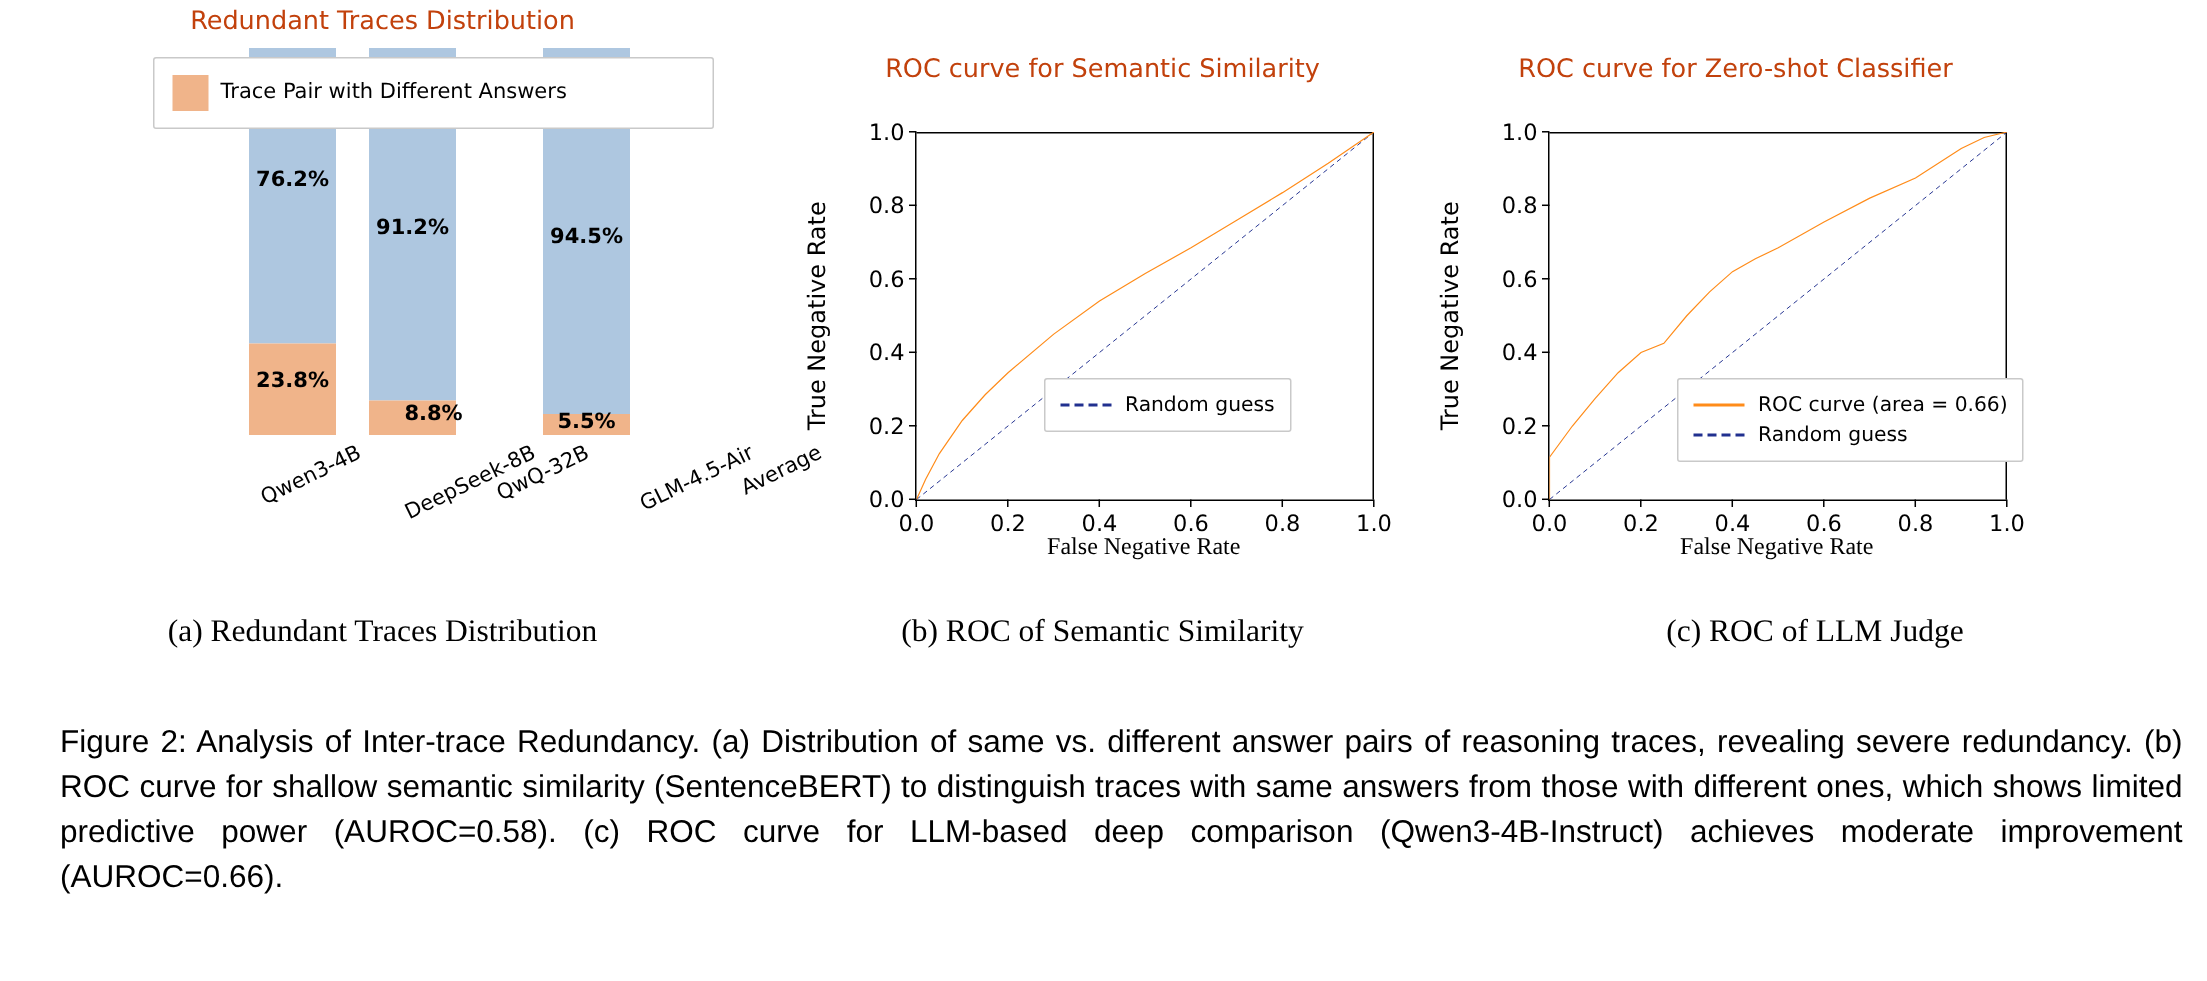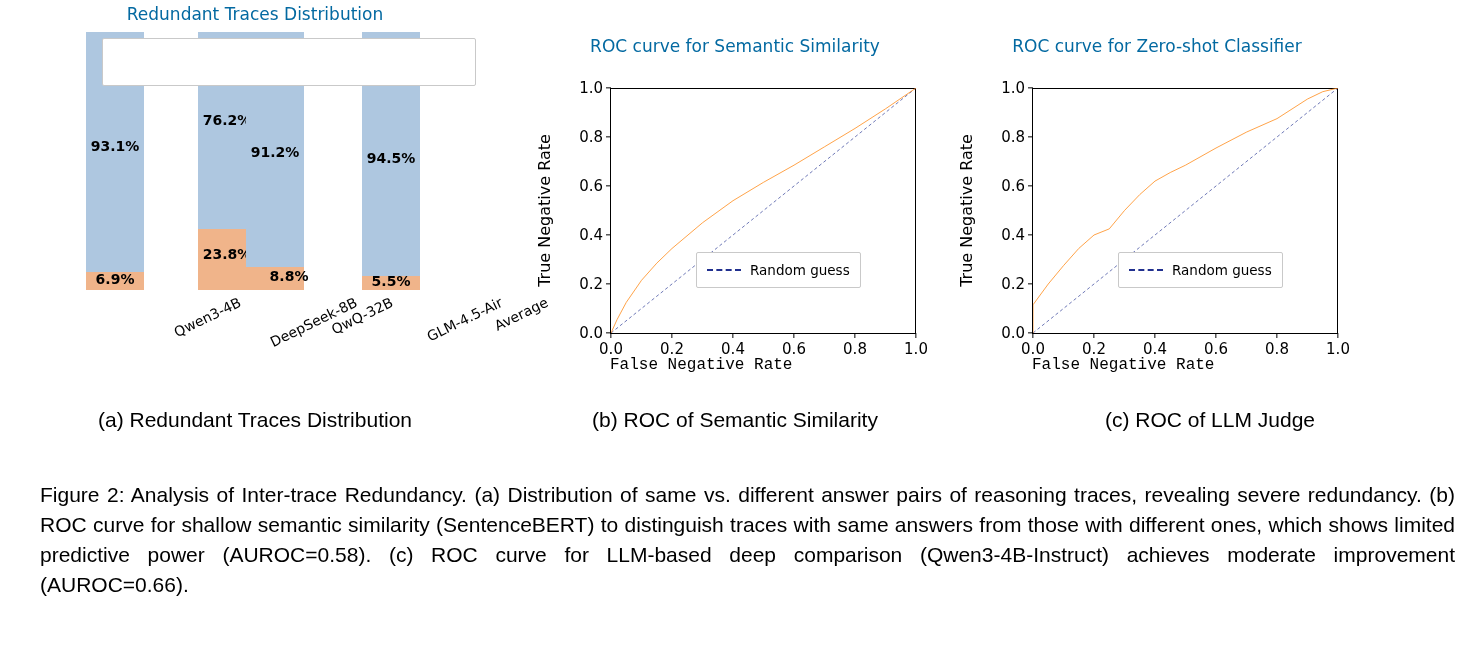--- a/index.html
+++ b/index.html
@@ -1,21 +1,21 @@
 <!DOCTYPE html>
 <html><head>
 <meta charset="utf-8">
 <style>
   html,body{margin:0;padding:0;background:#ffffff;}
   body{width:1471px;height:654px;font-family:"Liberation Serif",serif;color:#000;overflow:hidden;}
   .page{position:relative;width:1471px;height:654px;}
 
   
   .panel{position:absolute;}
-  .panel-title{font-family:"DejaVu Sans",sans-serif;font-size:17px;text-align:center;color:#0369a1;}
+  .panel-title{font-family:"DejaVu Sans",sans-serif;font-size:17px;text-align:center;color:#c2410c;}
 
   
   #fig-a{left:20px;top:4px;width:470px;height:400px;}
   #fig-a .title{width:430px;margin-left:20px;}
   .bar-plot{position:relative;width:400px;height:258px;margin-left:62px;margin-top:8px;}
   .bar-col{position:absolute;bottom:0;width:58px;}
   .seg-same{background:#aec7e0;position:relative;}
   .seg-diff{background:#f0b48a;position:relative;}
   .seg-label{position:absolute;left:50%;transform:translateX(-50%);font-family:"DejaVu Sans",sans-serif;font-weight:bold;font-size:14px;color:#000;white-space:nowrap;}
   .xticks{position:relative;width:400px;margin-left:62px;height:70px;}
@@ -28,56 +28,48 @@
   
   .roc{width:470px;height:400px;}
   .roc .title{width:470px;}
   .roc-wrap{position:relative;width:470px;height:330px;}
   .axes{position:absolute;left:110px;top:32px;width:305px;height:245px;border-left:1.3px solid #000;border-bottom:1.3px solid #000;}
   .axes .spine-t,.axes .spine-r{position:absolute;background:#000;}
   .axes .spine-t{left:0;top:0;width:100%;height:1.3px;}
   .axes .spine-r{right:0;top:0;width:1.3px;height:100%;}
   .ylab{position:absolute;left:34px;top:32px;height:245px;width:20px;display:flex;align-items:center;justify-content:center;}
   .ylab span{font-family:"DejaVu Sans",sans-serif;font-size:16px;transform:rotate(-90deg);white-space:nowrap;}
-  .xlab{position:absolute;left:110px;top:300px;width:305px;font-family:Liberation Mono, monospace;font-size:16px;}
+  .xlab{position:absolute;left:110px;top:300px;width:305px;text-align:center;font-family:Liberation Serif, serif;font-size:16px;}
   .ytick{position:absolute;right:100%;margin-right:8px;transform:translateY(-50%);font-family:"DejaVu Sans",sans-serif;font-size:15px;white-space:nowrap;}
   .xtk{position:absolute;top:100%;margin-top:7px;transform:translateX(-50%);font-family:"DejaVu Sans",sans-serif;font-size:15px;}
   .tickmark-y{position:absolute;right:100%;width:5px;height:1.3px;background:#000;transform:translateY(-50%);}
   .tickmark-x{position:absolute;top:100%;width:1.3px;height:5px;background:#000;transform:translateX(-50%);}
   .legend-roc{position:absolute;border:1px solid #c9c9c9;background:#fff;border-radius:2px;padding:7px 10px;font-family:"DejaVu Sans",sans-serif;font-size:13.5px;}
   .legend-roc .row{display:flex;align-items:center;height:20px;}
   .legend-roc .line{width:34px;height:0;border-top:2.2px solid #ff8c1a;margin-right:9px;}
   .legend-roc .dash{width:34px;height:0;border-top:2px dashed #21308f;margin-right:9px;}
 
   
-  .subcap{position:absolute;font-family:Liberation Sans, sans-serif;font-size:21px;text-align:center;}
+  .subcap{position:absolute;font-family:Liberation Serif, serif;font-size:21px;text-align:center;}
 
   
   .caption{position:absolute;left:40px;top:480px;width:1415px;font-family:Liberation Sans, sans-serif;font-size:21px;line-height:1.43;text-align:justify;}
 </style>
 </head>
 <body>
 
 <div class="page">
 
   <div class="panel" id="fig-a">
     <div class="panel-title title">Redundant Traces Distribution</div>
 
     <div class="bar-plot">
 
-      <div class="bar-col" style="left:4px;height:258px;">
-        <div class="seg-same" style="height:93.1%;">
-          <span class="seg-label" style="top:106px;">93.1%</span>
-        </div>
-        <div class="seg-diff" style="height:6.9%;">
-          <span class="seg-label" style="top:-1px;">6.9%</span>
-        </div>
-      </div>
-
-      <div class="bar-col" style="left:84px;height:258px;margin-left:32px;">
+
+      <div class="bar-col" style="left:84px;height:258px;">
         <div class="seg-same" style="height:76.2%;">
           <span class="seg-label" style="top:80px;">76.2%</span>
         </div>
         <div class="seg-diff" style="height:23.8%;padding-left:48px;">
           <span class="seg-label" style="top:17px;">23.8%</span>
         </div>
       </div>
 
       <div class="bar-col" style="left:164px;height:258px;">
         <div class="seg-same" style="height:91.2%;">
@@ -101,20 +93,24 @@
 
     <div class="xticks">
       <span class="xtick" style="left:82px;">Qwen3-4B</span>
       <span class="xtick" style="left:176px;">DeepSeek-8B</span>
       <span class="xtick" style="left:240px;">QwQ-32B</span>
       <span class="xtick" style="left:334px;">GLM-4.5-Air</span>
       <span class="xtick" style="left:404px;">Average</span>
     </div>
 
     <div class="legend-a">
+      <div class="item">
+        <span class="swatch" style="background:#f0b48a;"></span>
+        <span class="ltxt">Trace Pair with Different Answers</span>
+      </div>
     </div>
   </div>
 
   <div class="panel roc" id="fig-b" style="left:500px;top:36px;">
     <div class="panel-title title">ROC curve for Semantic Similarity</div>
     <div class="roc-wrap">
       <div class="ylab">
           <span>True Negative Rate</span>
         </div>
       <div class="axes">
@@ -199,20 +195,24 @@
         <i class="tickmark-x" style="left:100%;"></i>
 
         <svg viewBox="0 0 100 100" preserveAspectRatio="none" width="100%" height="100%" style="position:absolute;left:0;top:0;">
           <polyline fill="none" stroke="#21308f" stroke-width="0.65" stroke-dasharray="3.2,2.6" vector-effect="non-scaling-stroke" points="0,100 100,0"></polyline>
           <polyline fill="none" stroke="#ff8c1a" stroke-width="0.8" vector-effect="non-scaling-stroke" points="0,100 0,88.5 5,80 10,72.5 15,65.5 20,60 25,57.5 30,50 35,43.5 40,38 45,34.5 50,31.5 60,24.5 70,18 80,12.5 90,4.5 95,1.5 100,0"></polyline>
         </svg>
       </div>
       <div class="xlab">False Negative Rate</div>
       <div class="legend-roc" style="left:196px;top:196px;">
         <div class="row">
+          <i class="line"></i>
+          <span>ROC curve (area = 0.66)</span>
+        </div>
+        <div class="row">
           <i class="dash"></i>
           <span>Random guess</span>
         </div>
       </div>
     </div>
   </div>
 
   <div class="subcap" style="left:30px;top:408px;width:450px;">(a)  Redundant Traces Distribution</div>
   <div class="subcap" style="left:505px;top:408px;width:460px;">(b)  ROC of Semantic Similarity</div>
   <div class="subcap" style="left:980px;top:408px;width:460px;">(c)  ROC of LLM Judge</div>

